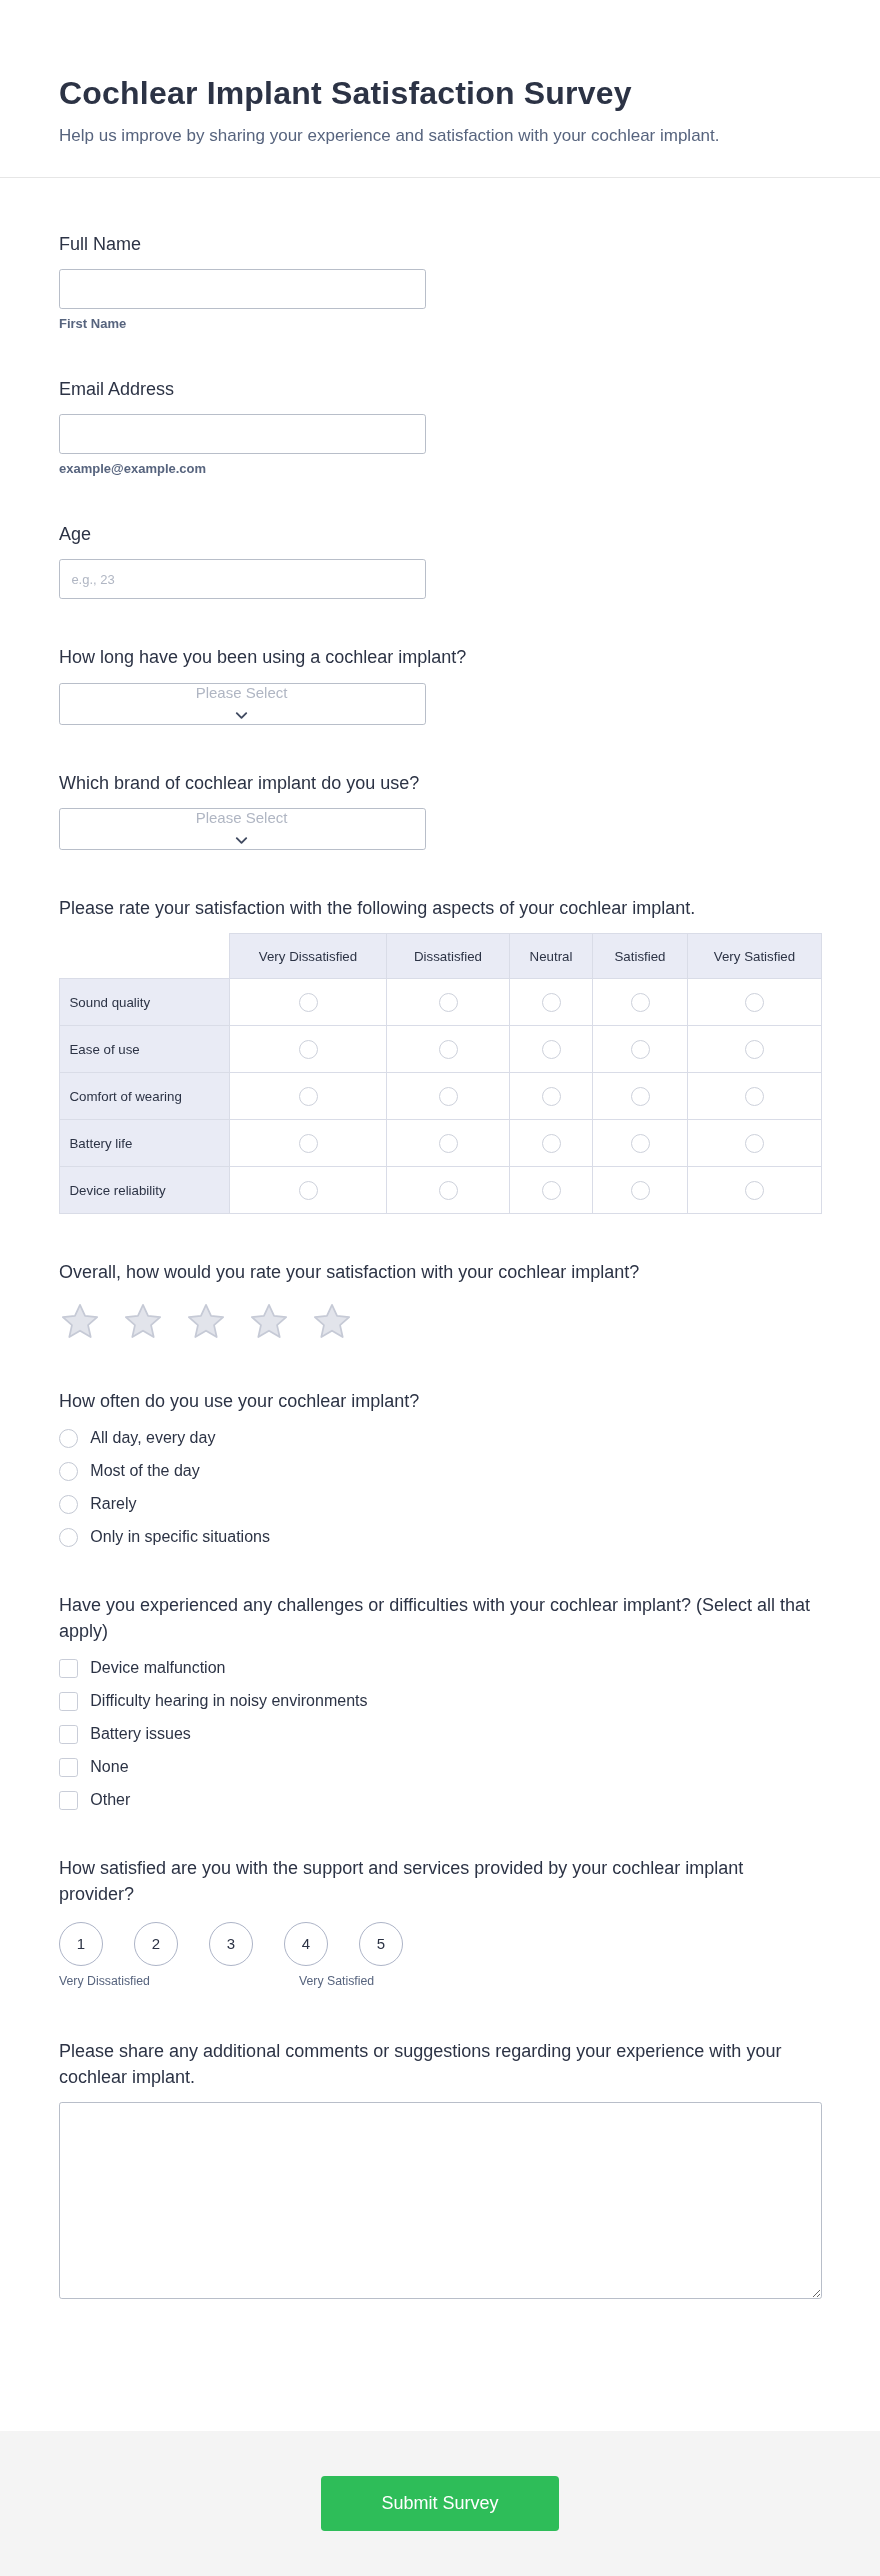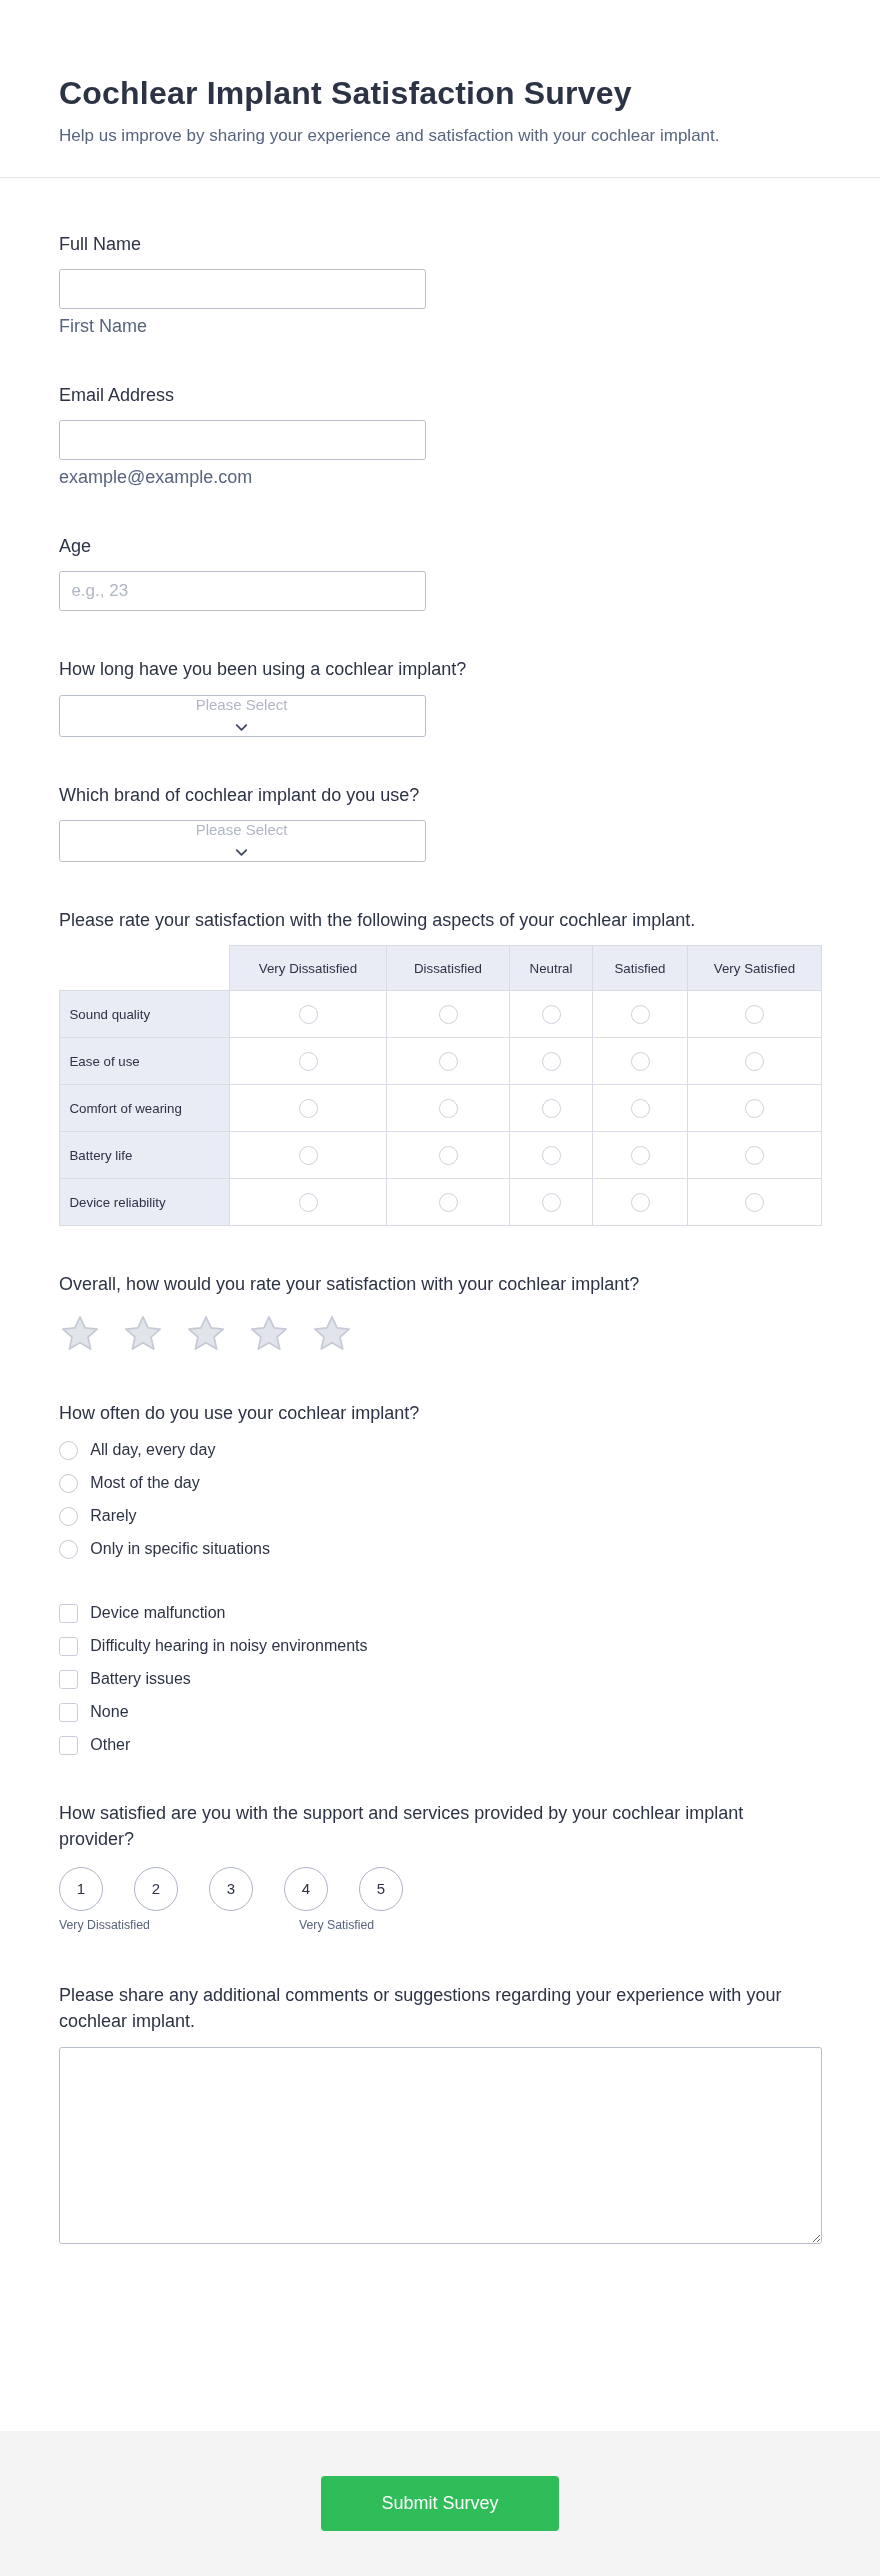--- a/index.html
+++ b/index.html
@@ -44,30 +44,31 @@
     margin-bottom: 12.3px;
     max-width: 763px;
   }
   .text-input {
     height: 40px;
     width: 367px;
     border: 0.9px solid #b8bec9;
     border-radius: 2.8px;
     background: #fff;
     padding: 0 11.4px;
-    font-size: 17px;
+    font-size: 13px;
     color: #2c3345;
     font-family: "Liberation Sans", sans-serif;
     outline: none;
   }
   .text-input::placeholder { color: #b0b6c3; }
   .sublabel {
     margin-top: 6.6px;
-    font-size: 18px;
+    font-size: 13px;
     color: var(--subtext-color, #57647e);
+    font-weight: bold;
   }
   .name-row { display: flex; gap: 28px; width: 763px; }
   .name-col { width: 367px; }
   .name-col .text-input { width: 100%; }
 
   
   .select {
     width: 367px;
     height: 42px;
     border: 0.9px solid #b8bec9;
@@ -376,20 +377,21 @@
           <span class="option-label">Rarely</span>
         </label>
         <label class="option">
           <span class="radio-ctl"></span>
           <span class="option-label">Only in specific situations</span>
         </label>
       </div>
     </section>
 
     <section class="field">
+      <div class="q-label">Have you experienced any challenges or difficulties with your cochlear implant? (Select all that apply)</div>
       <div class="option-list">
         <label class="option">
           <span class="check-ctl"></span>
           <span class="option-label">Device malfunction</span>
         </label>
         <label class="option">
           <span class="check-ctl"></span>
           <span class="option-label">Difficulty hearing in noisy environments</span>
         </label>
         <label class="option">

